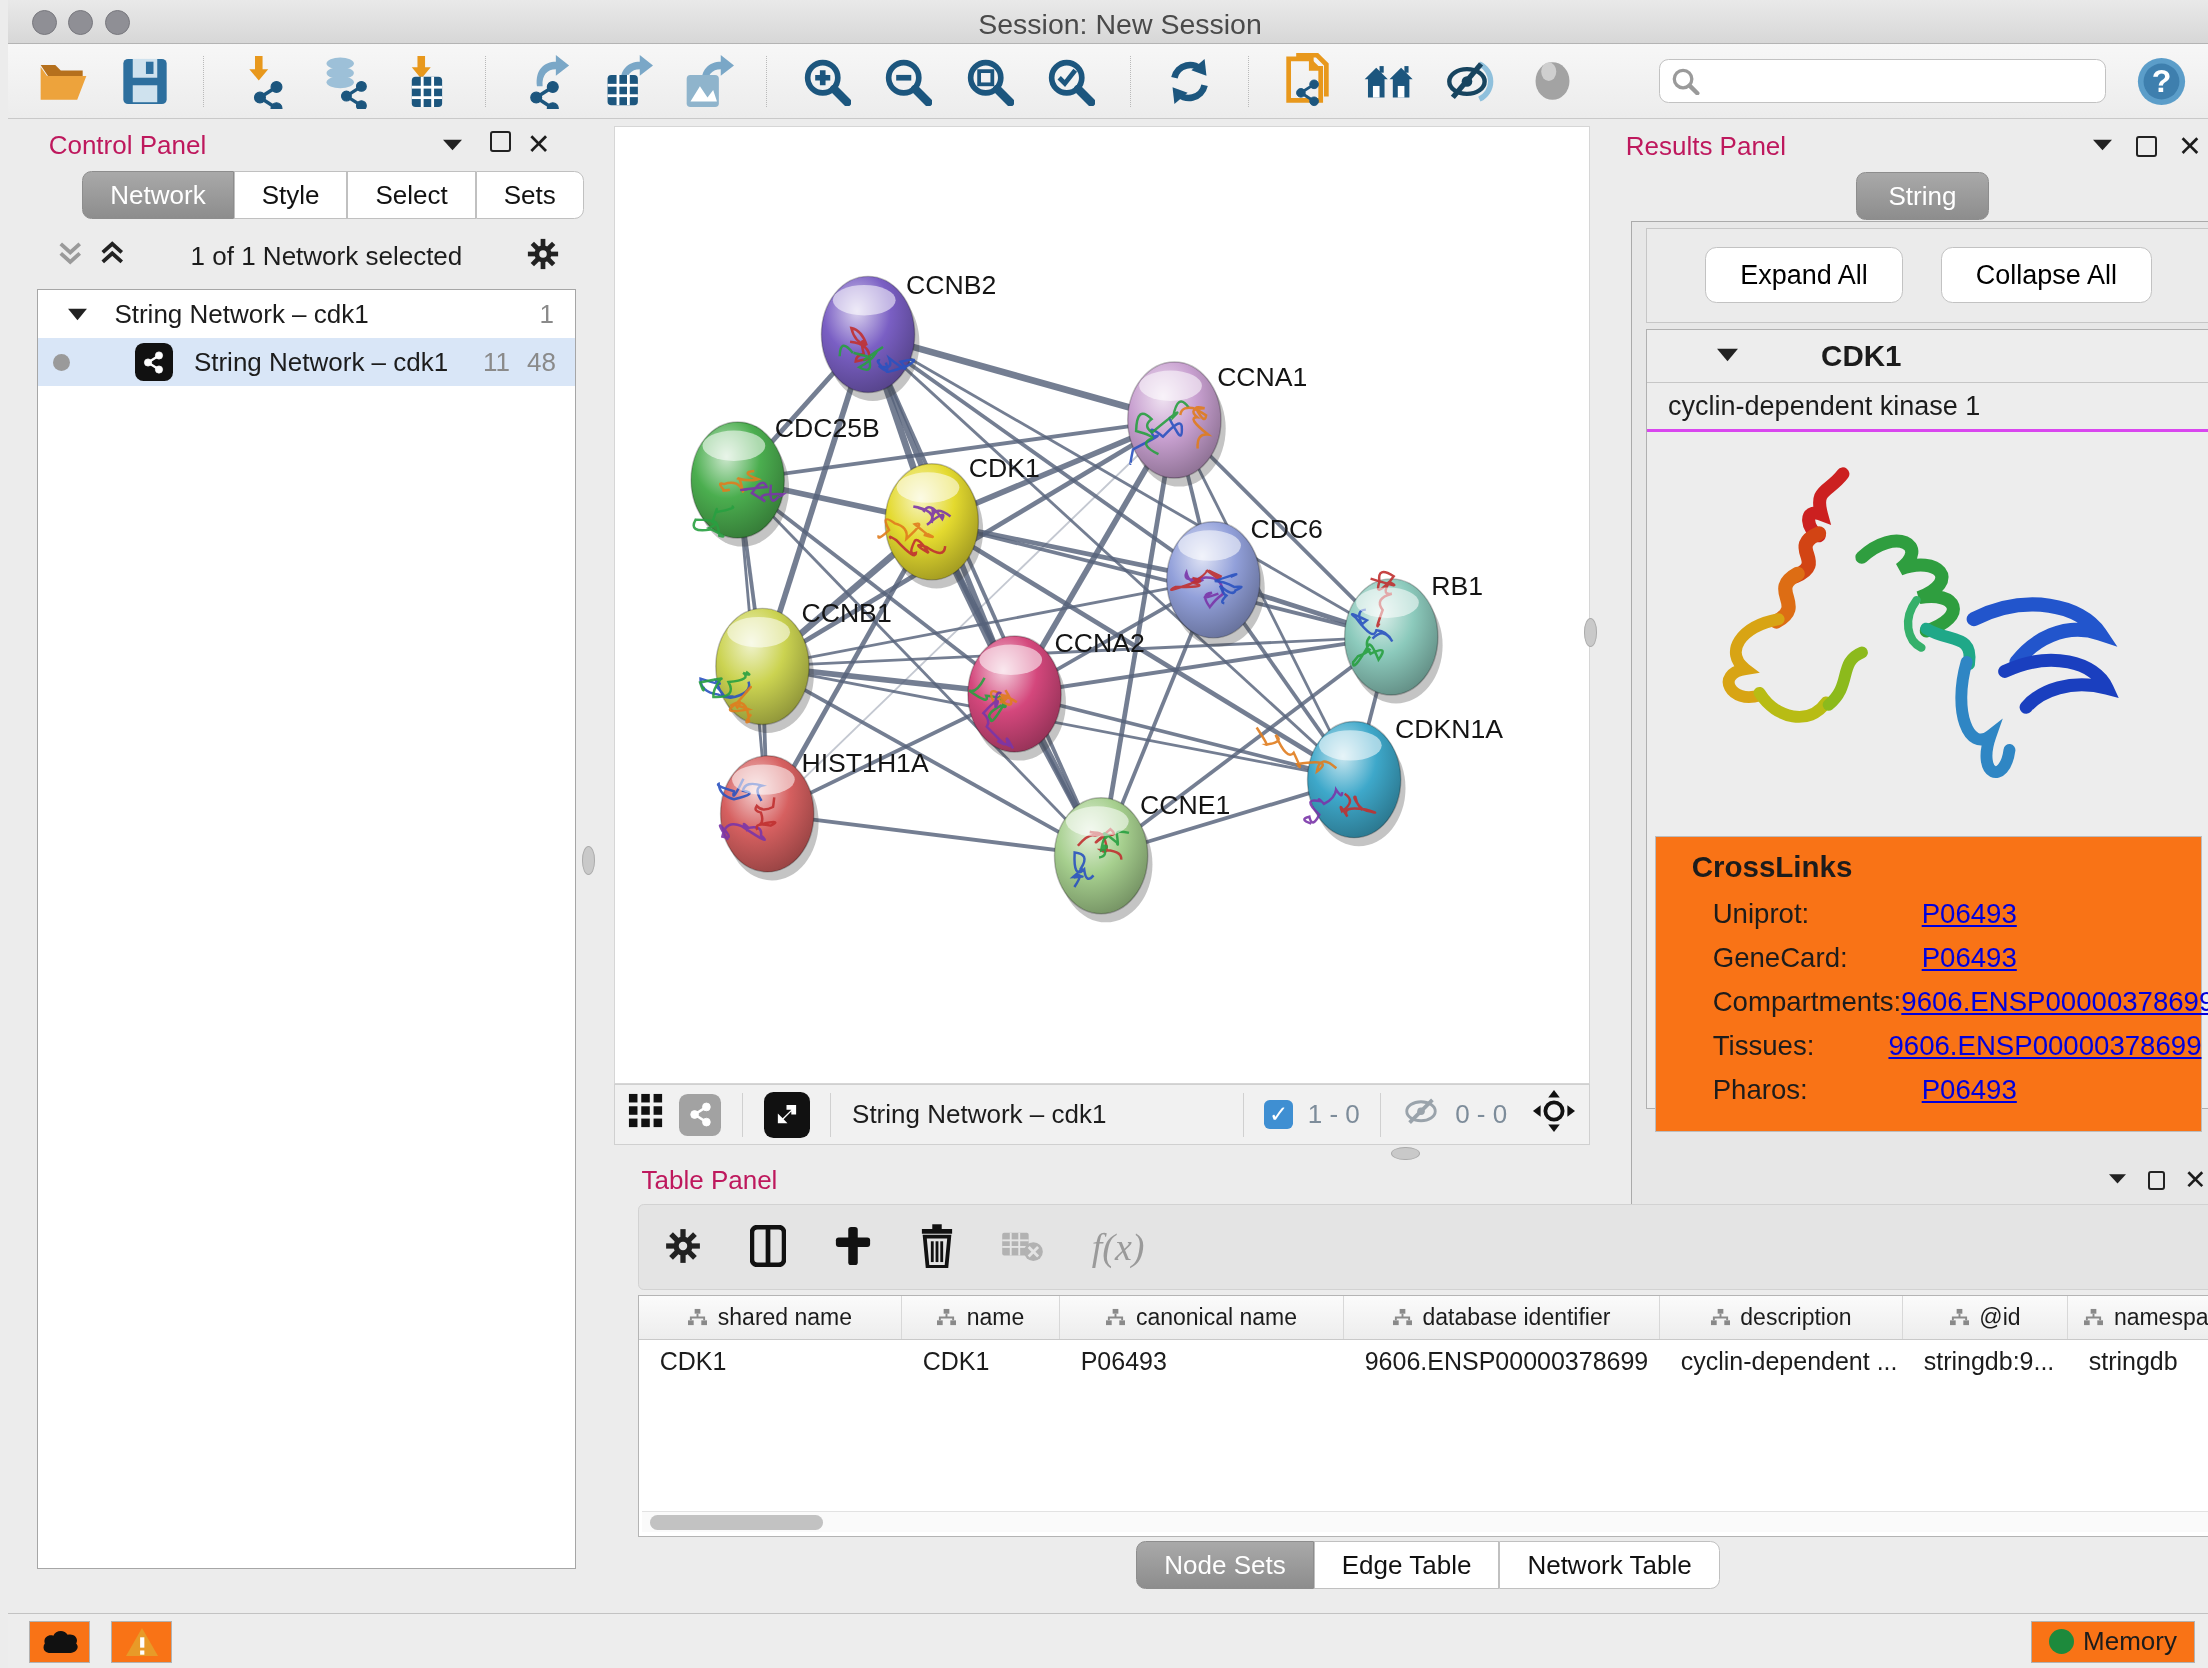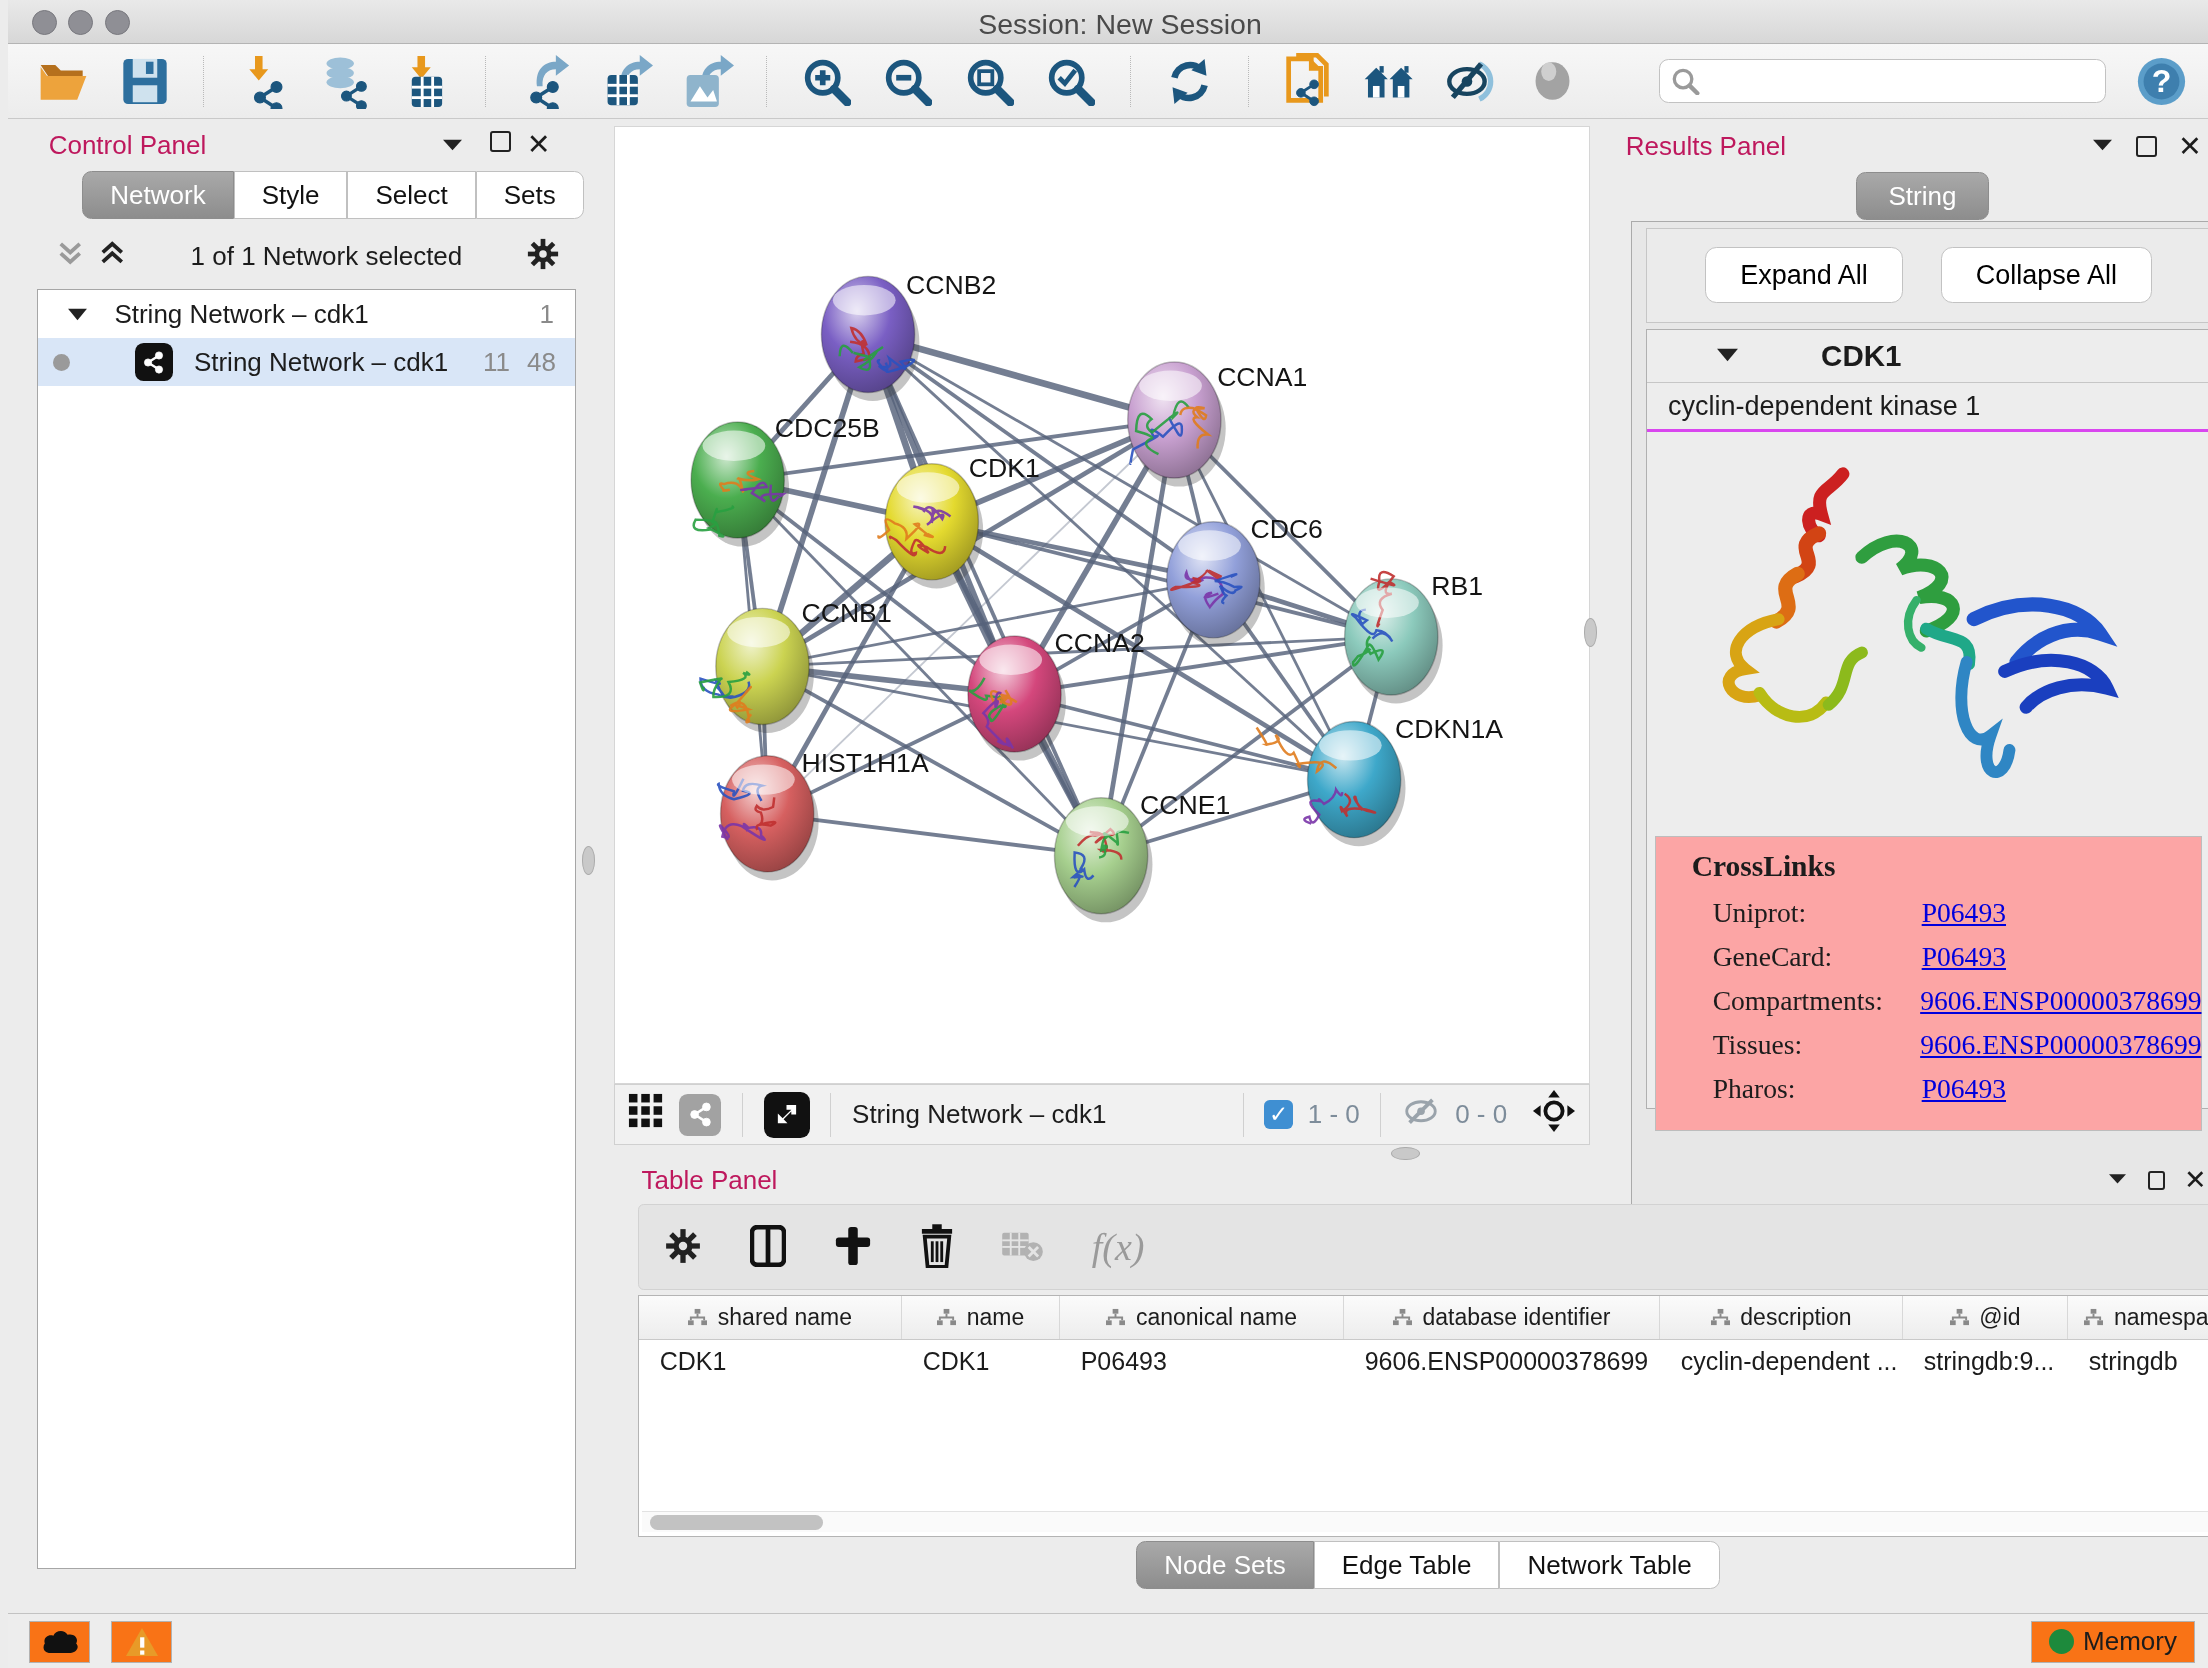--- a/index.html
+++ b/index.html
@@ -51,21 +51,21 @@
   #rp-head { top:0; left:5.7px; right:15px; height:40px; display:flex; align-items:center; }
   #rp-tab { top:46px; width:100%; text-align:center; }
   #rp-tab span { display:inline-block; font-size:26px; color:#fff; background:linear-gradient(#a9a9a9,#8d8d8d); padding:7.6px 32px; border-radius:9.5px; border:1px solid #8d8d8d; }
   #rp-box { left:11.4px; top:95px; width:580px; height:1010px; background:#e7e7e7; border:1.9px solid #aaa; }
   #rp-btnrow { left:5.7px; top:5.7px; width:565px; height:95px; background:#ebebeb; border:1.9px solid #c6c6c6; display:flex; align-items:center; justify-content:center; gap:38px; }
   .rp-btn { font-size:27px; background:#fff; border:1.9px solid #c2c2c2; border-radius:11.4px; padding:11.4px 34px; }
   #cdk1-box { left:5.7px; top:107px; width:565px; height:780px; background:#ededed; border:1.9px solid #b0b0b0; }
   #cdk1-hdr { height:53px; display:flex; align-items:center; border-bottom:1px solid #c6c6c6; }
   #cdk1-desc { height:49px; display:flex; align-items:center; padding-left:21px; font-size:27px; border-bottom:3px solid #d946ef; }
   #protein-img { height:398px; display:flex; align-items:center; justify-content:flex-start; padding-left:15px; }
-  #xl-box { margin:5.7px 7.6px; background:#fca5a5; border:1px solid #bdbdbd; padding:13.3px 0 19px; font-family:Liberation Serif, serif; }
+  #xl-box { margin:5.7px 7.6px; background:#f97316; border:1px solid #bdbdbd; padding:13.3px 0 19px; font-family:Liberation Sans, sans-serif; }
   #xl-title { font-size:29.5px; font-weight:bold; padding-left:36px; margin-bottom:7.6px; }
   .xl-row { display:flex; align-items:center; height:44px; padding-left:57px; font-size:27.6px; }
   .xl-row .lab { width:209px; }
   .xl-row a { color:#0000dd; text-decoration:underline; }
 
   
   #table-panel { left:616px; top:1162px; width:1592px; height:415px; }
   #tp-head { top:0; left:9.5px; right:9.5px; height:36px; display:flex; align-items:center; }
   #tp-toolbar { left:5.7px; top:42px; width:1581px; height:86px; background:#e4e4e4; border:1px solid #d2d2d2; border-radius:5.7px; display:flex; align-items:center; gap:48px; padding-left:25px; }
   #tp-table { left:5.7px; top:133px; width:1581px; height:242px; background:#fff; border:1.9px solid #b4b4b4; overflow:hidden; }

